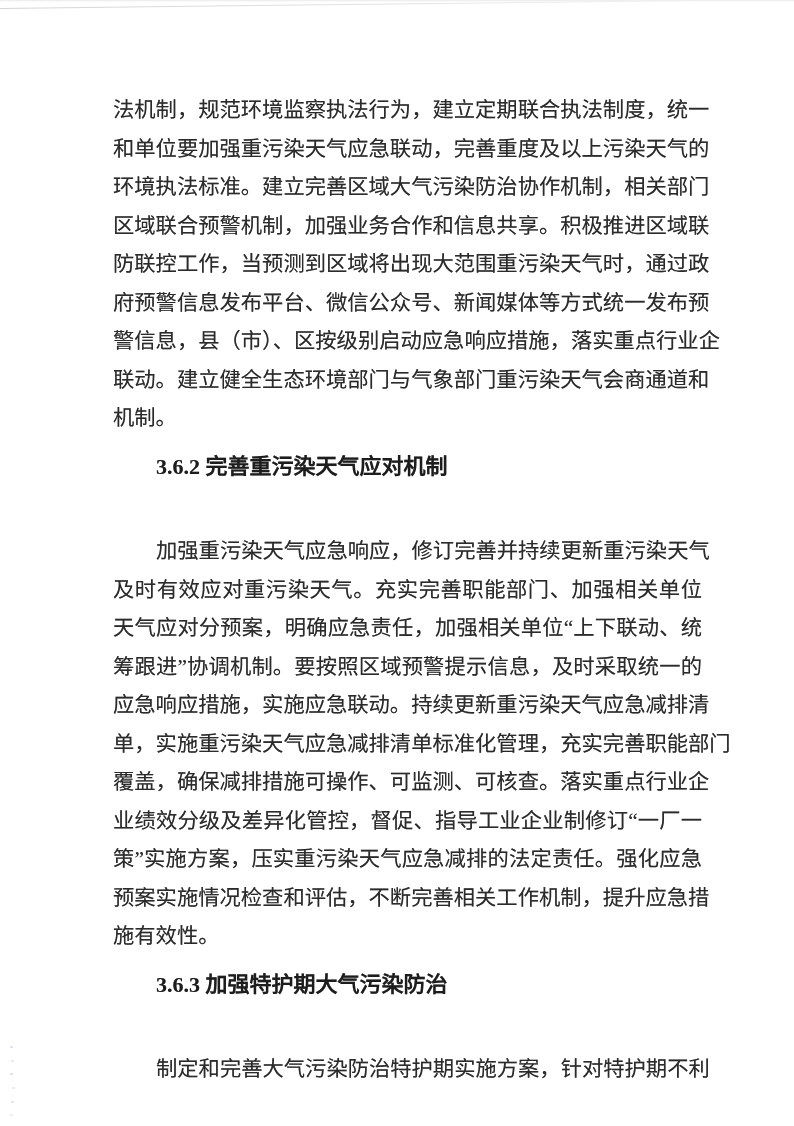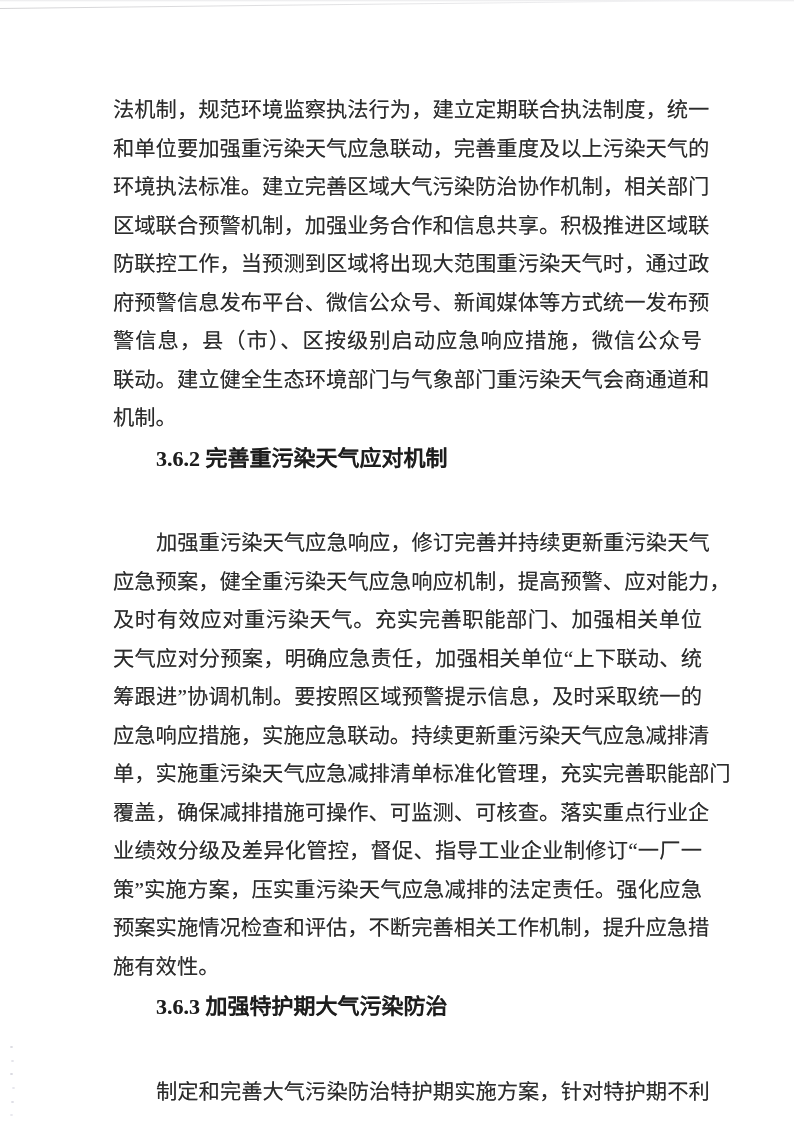--- a/index.html
+++ b/index.html
@@ -73,50 +73,49 @@
     text-indent: 43px;
     margin-top: 46px;
   }
   .heading {
     font-weight: bold;
     text-indent: 43px;
     text-align: right;
     text-align-last: left;
     font-size: 22px;
     height: 38.5px;
-    margin-top: 2px;
+    margin-top: 10px;
     color: #1d1d1d;
   }
 </style>
 </head>
 <body>
 
 <div class="scan-edge-top2"></div>
 <div class="scan-edge-top"></div>
 <div class="scan-smudge"></div>
 
 <div class="doc">
 
   <div>
     <div class="line">法机制，规范环境监察执法行为，建立定期联合执法制度，统一</div>
     <div class="line">和单位要加强重污染天气应急联动，完善重度及以上污染天气的</div>
     <div class="line">环境执法标准。建立完善区域大气污染防治协作机制，相关部门</div>
     <div class="line">区域联合预警机制，加强业务合作和信息共享。积极推进区域联</div>
     <div class="line">防联控工作，当预测到区域将出现大范围重污染天气时，通过政</div>
     <div class="line">府预警信息发布平台、微信公众号、新闻媒体等方式统一发布预</div>
-    <div class="line">警信息，县（市）、区按级别启动应急响应措施，微信公众号</div>
+    <div class="line">警信息，县（市）、区按级别启动应急响应措施，落实重点行业企</div>
     <div class="line">联动。建立健全生态环境部门与气象部门重污染天气会商通道和</div>
     <div class="line end">机制。</div>
   </div>
 
   <div class="heading">3.6.2 完善重污染天气应对机制</div>
 
   <div>
     <div class="line indent">加强重污染天气应急响应，修订完善并持续更新重污染天气</div>
-    <div class="line">应急预案，健全重污染天气应急响应机制，提高预警、应对能力，</div>
     <div class="line">及时有效应对重污染天气。充实完善职能部门、加强相关单位</div>
     <div class="line">天气应对分预案，明确应急责任，加强相关单位“上下联动、统</div>
     <div class="line">筹跟进”协调机制。要按照区域预警提示信息，及时采取统一的</div>
     <div class="line">应急响应措施，实施应急联动。持续更新重污染天气应急减排清</div>
     <div class="line">单，实施重污染天气应急减排清单标准化管理，充实完善职能部门</div>
     <div class="line">覆盖，确保减排措施可操作、可监测、可核查。落实重点行业企</div>
     <div class="line">业绩效分级及差异化管控，督促、指导工业企业制修订“一厂一</div>
     <div class="line">策”实施方案，压实重污染天气应急减排的法定责任。强化应急</div>
     <div class="line">预案实施情况检查和评估，不断完善相关工作机制，提升应急措</div>
     <div class="line end">施有效性。</div>

